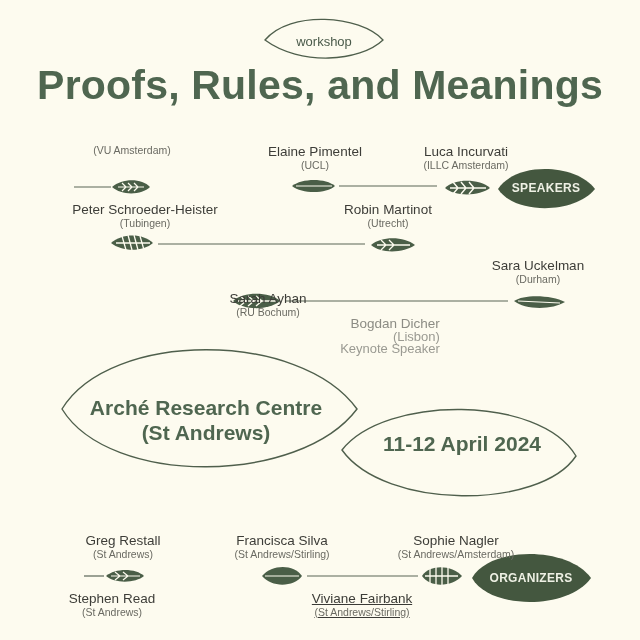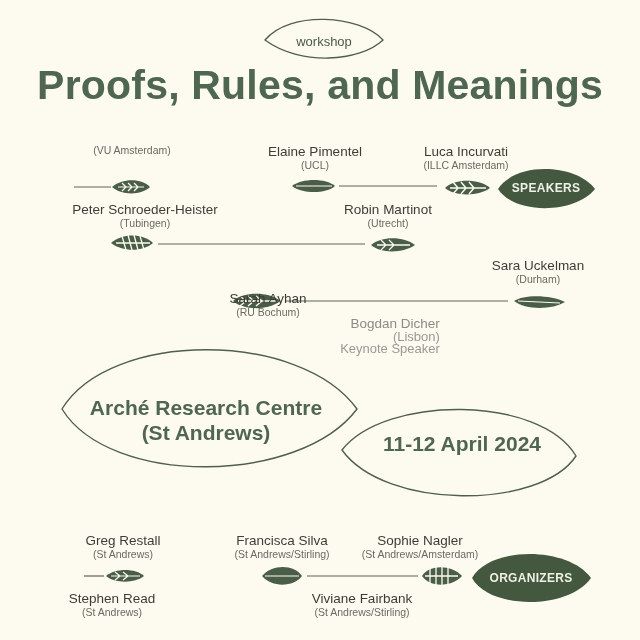--- a/index.html
+++ b/index.html
@@ -113,25 +113,25 @@
 <div class="abs center date" style="left:462px; top:432px;">11-12 April 2024</div>
 
 <div class="abs center" style="left:123px; top:533px;">
   <div class="name">Greg Restall</div>
   <div class="aff">(St Andrews)</div>
 </div>
 <div class="abs center" style="left:282px; top:533px;">
   <div class="name">Francisca Silva</div>
   <div class="aff">(St Andrews/Stirling)</div>
 </div>
-<div class="abs center" style="left:420px; top:533px;">
+<div class="abs center" style="left:456px; top:533px;">
   <div class="name">Sophie Nagler</div>
   <div class="aff">(St Andrews/Amsterdam)</div>
 </div>
 <div class="abs center badge" style="left:531px; top:571px;">ORGANIZERS</div>
 <div class="abs center" style="left:112px; top:591px;">
   <div class="name">Stephen Read</div>
   <div class="aff">(St Andrews)</div>
 </div>
-<div class="abs center" style="left:362px; top:591px;">
+<div class="abs center" style="left:362px; top:591px;text-decoration:underline;">
   <div class="name">Viviane Fairbank</div>
   <div class="aff">(St Andrews/Stirling)</div>
 </div>
 
 </body></html>

